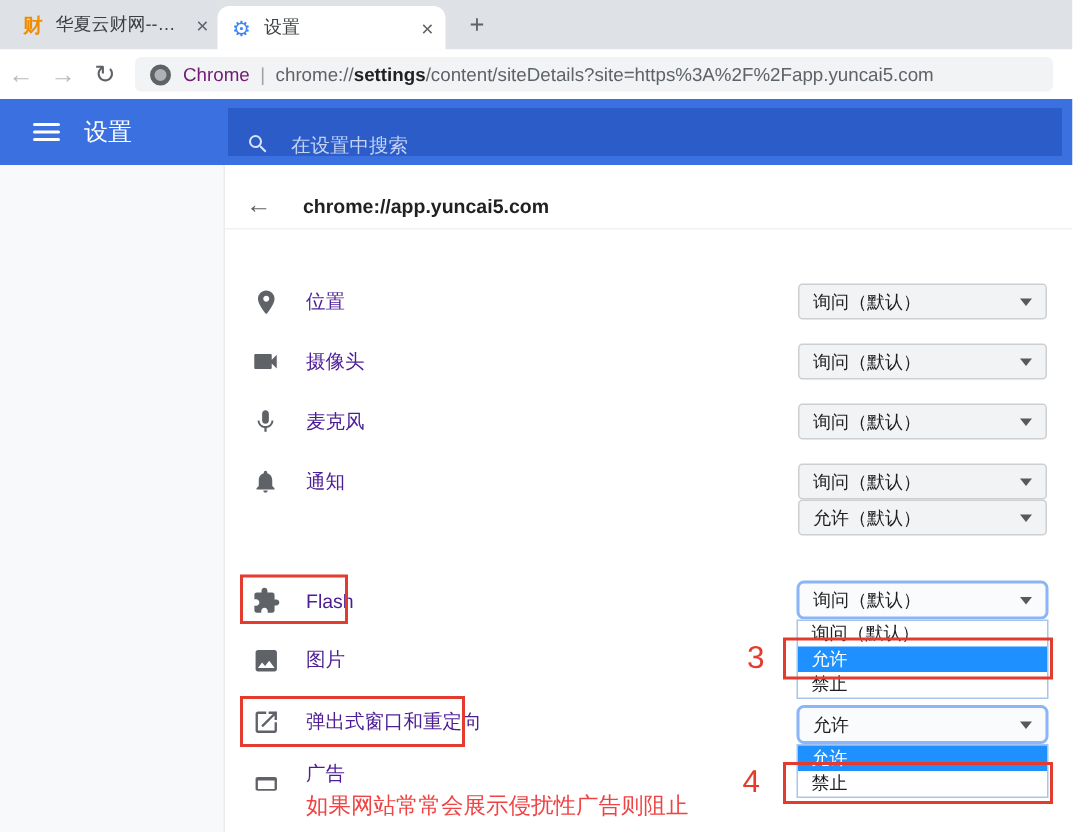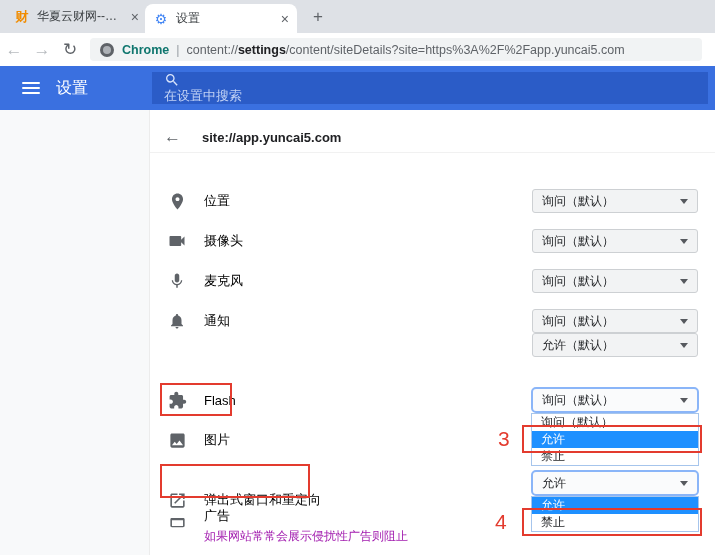--- a/index.html
+++ b/index.html
@@ -18,50 +18,50 @@
   .tab-title { flex:1; white-space:nowrap; overflow:hidden; text-overflow:ellipsis; }
   .tab-close { color:#5f6368; font-size:14px; margin-left:6px; cursor:default; }
   .newtab { position:absolute; left:305px; top:4px; width:26px; height:26px; text-align:center; line-height:25px; font-size:17px; color:#5f6368; }
 
   
   .toolbar { position:absolute; left:0; top:33px; width:715px; height:33px; background:#fff; display:flex; align-items:center; }
   .nav-btn { width:28px; text-align:center; font-size:17px; color:#b7bbbf; }
   .nav-btn.enabled { color:#5f6368; }
   .omnibox { margin-left:6px; width:612px; height:23px; background:#f1f3f4; border-radius:4px; display:flex; align-items:center; padding:0 10px; font-size:12.5px; color:#5f6368; }
   .chrome-icon { width:14px; height:14px; border:3.5px solid #5f6368; border-radius:50%; background:#aeb2b7; margin-right:8px; flex:0 0 14px; }
-  .omni-product { color:#0f766e; margin-right:7px;font-weight:bold; }
+  .omni-product { color:#701a75; margin-right:7px; }
   .omni-sep { color:#9aa0a6; margin-right:7px; }
   .omni-url { white-space:nowrap; overflow:hidden; }
   .omni-bold { color:#202124; font-weight:bold; }
 
   
   .set-header { position:absolute; left:0; top:66px; width:715px; height:44px; background:#3a70e0; display:flex; align-items:center; }
   .hamburger { margin-left:22px; width:18px; display:flex; flex-direction:column; gap:3px; }
   .hamburger span { display:block; height:2px; background:#fff; border-radius:1px; }
   .set-title { color:#fff; font-size:16px; margin-left:16px; }
-  .search-box { position:absolute; left:152px; top:6px; width:556px; height:32px; background:#2b5cc7; display:flex; align-items:flex-start; padding:0 12px;flex-direction:column; }
+  .search-box { position:absolute; left:152px; top:6px; width:556px; height:32px; background:#2b5cc7; display:flex; align-items:flex-end; padding:0 12px; }
   .search-box svg { flex:0 0 16px; margin-right:14px; }
   .search-input { background:transparent; border:none; outline:none; color:#eaf1ff; font-size:13px; width:100%; font-family:inherit; }
   .search-input::placeholder { color:#c3d3f5; }
 
   
   .sidebar { position:absolute; left:0; top:110px; width:150px; height:445px; background:#f8f9fa; border-right:1px solid #ececec; }
   .main { position:absolute; left:150px; top:110px; width:565px; height:445px; background:#fff; }
 
   .site-row { position:absolute; left:14px; top:12px; height:30px; display:flex; align-items:center; }
   .back-btn { width:30px; font-size:17px; color:#5f6368; }
   .site-url { font-size:13px; font-weight:bold; color:#202124; margin-left:8px; }
   .site-divider { position:absolute; left:0; top:42px; width:565px; height:1px; background:#f1f1f1; }
 
   .perm-row { position:absolute; left:16px; height:40px; display:flex; align-items:center; }
   .perm-icon { width:22px; height:22px; margin-right:16px; display:flex; align-items:center; justify-content:center; }
   .perm-icon svg { fill:#5f6368; }
-  .perm-label { font-size:13px; color:#000000; }
+  .perm-label { font-size:13px; color:#4c1d95; }
   .perm-text { display:flex; flex-direction:column; gap:3px; }
-  .perm-sub { font-size:12px; color:#a21caf; }
+  .perm-sub { font-size:15px; color:#ef4444; }
 
   .sel { position:absolute; left:382px; width:166px; height:24px; background:#f2f3f4; border:1px solid #cdd0d3; border-radius:3px; display:flex; align-items:center; justify-content:space-between; padding:0 9px; font-size:12px; color:#1c1e21; }
   .sel.open { left:381px; width:168px; height:26px; background:#fafbfc; border:2px solid #8ab5f8; border-radius:5px; }
   .caret { width:0; height:0; border-left:4px solid transparent; border-right:4px solid transparent; border-top:5px solid #56595e; }
 
   .menu { position:absolute; left:381px; width:168px; background:#fff; border:1px solid #a6c5ec; z-index:5; }
   .menu-item { height:17px; line-height:17px; font-size:12px; padding-left:9px; color:#1c1e21; white-space:nowrap; }
   .menu-item.selected { background:#1e90ff; color:#fff; }
 
   .redbox { position:absolute; border:2px solid #e33b2e; z-index:9; pointer-events:none; }
@@ -87,21 +87,21 @@
   </div>
 
   <div class="toolbar">
     <div class="nav-btn">←</div>
     <div class="nav-btn">→</div>
     <div class="nav-btn enabled">↻</div>
     <div class="omnibox">
       <span class="chrome-icon"></span>
       <span class="omni-product">Chrome</span>
       <span class="omni-sep">|</span>
-      <span class="omni-url"><span>content://</span><span class="omni-bold">settings</span><span>/content/siteDetails?site=https%3A%2F%2Fapp.yuncai5.com</span></span>
+      <span class="omni-url"><span>chrome://</span><span class="omni-bold">settings</span><span>/content/siteDetails?site=https%3A%2F%2Fapp.yuncai5.com</span></span>
     </div>
   </div>
 
   <div class="set-header">
     <div class="hamburger">
         <span></span>
         <span></span>
         <span></span>
       </div>
     <div class="set-title">设置</div>
@@ -112,21 +112,21 @@
       <input class="search-input" type="text" placeholder="在设置中搜索" style="">
     </div>
   </div>
 
   <div class="sidebar"></div>
 
   <div class="main">
 
     <div class="site-row">
       <span class="back-btn">←</span>
-      <span class="site-url">site://app.yuncai5.com</span>
+      <span class="site-url">chrome://app.yuncai5.com</span>
     </div>
     <div class="site-divider"></div>
 
     <div class="perm-row" style="top:71px">
       <span class="perm-icon">
           <svg width="19" height="19" viewBox="0 0 24 24">
             <path d="M12 2C8.13 2 5 5.13 5 9c0 5.25 7 13 7 13s7-7.75 7-13c0-3.87-3.13-7-7-7zm0 9.5c-1.38 0-2.5-1.12-2.5-2.5s1.12-2.5 2.5-2.5 2.5 1.12 2.5 2.5-1.12 2.5-2.5 2.5z"></path>
           </svg>
         </span>
       <span class="perm-label">位置</span>
@@ -164,21 +164,21 @@
       <span class="perm-label">图片</span>
     </div>
     <div class="perm-row" style="top:270px">
       <span class="perm-icon">
           <svg width="19" height="19" viewBox="0 0 24 24">
             <path d="M20.5 11H19V7c0-1.1-.9-2-2-2h-4V3.5C13 2.12 11.88 1 10.5 1S8 2.12 8 3.5V5H4c-1.1 0-1.99.9-1.99 2v3.8H3.5c1.49 0 2.7 1.21 2.7 2.7s-1.21 2.7-2.7 2.7H2V20c0 1.1.9 2 2 2h3.8v-1.5c0-1.49 1.21-2.7 2.7-2.7 1.49 0 2.7 1.21 2.7 2.7V22H17c1.1 0 2-.9 2-2v-4h1.5c1.38 0 2.5-1.12 2.5-2.5S21.88 11 20.5 11z"></path>
           </svg>
         </span>
       <span class="perm-label">Flash</span>
     </div>
-    <div class="perm-row" style="top:370px">
+    <div class="perm-row" style="top:351px">
       <span class="perm-icon">
           <svg width="19" height="19" viewBox="0 0 24 24">
             <path d="M19 19H5V5h7V3H5c-1.11 0-2 .9-2 2v14c0 1.1.89 2 2 2h14c1.1 0 2-.9 2-2v-7h-2v7zM14 3v2h3.59l-9.83 9.83 1.41 1.41L19 6.41V10h2V3h-7z"></path>
           </svg>
         </span>
       <span class="perm-label">弹出式窗口和重定向</span>
     </div>
     <div class="perm-row" style="top:387px; align-items:flex-start; padding-top:10px; height:52px;justify-content:space-between;">
       <span class="perm-icon" style="margin-top:6px">
           <svg width="19" height="19" viewBox="0 0 24 24">

